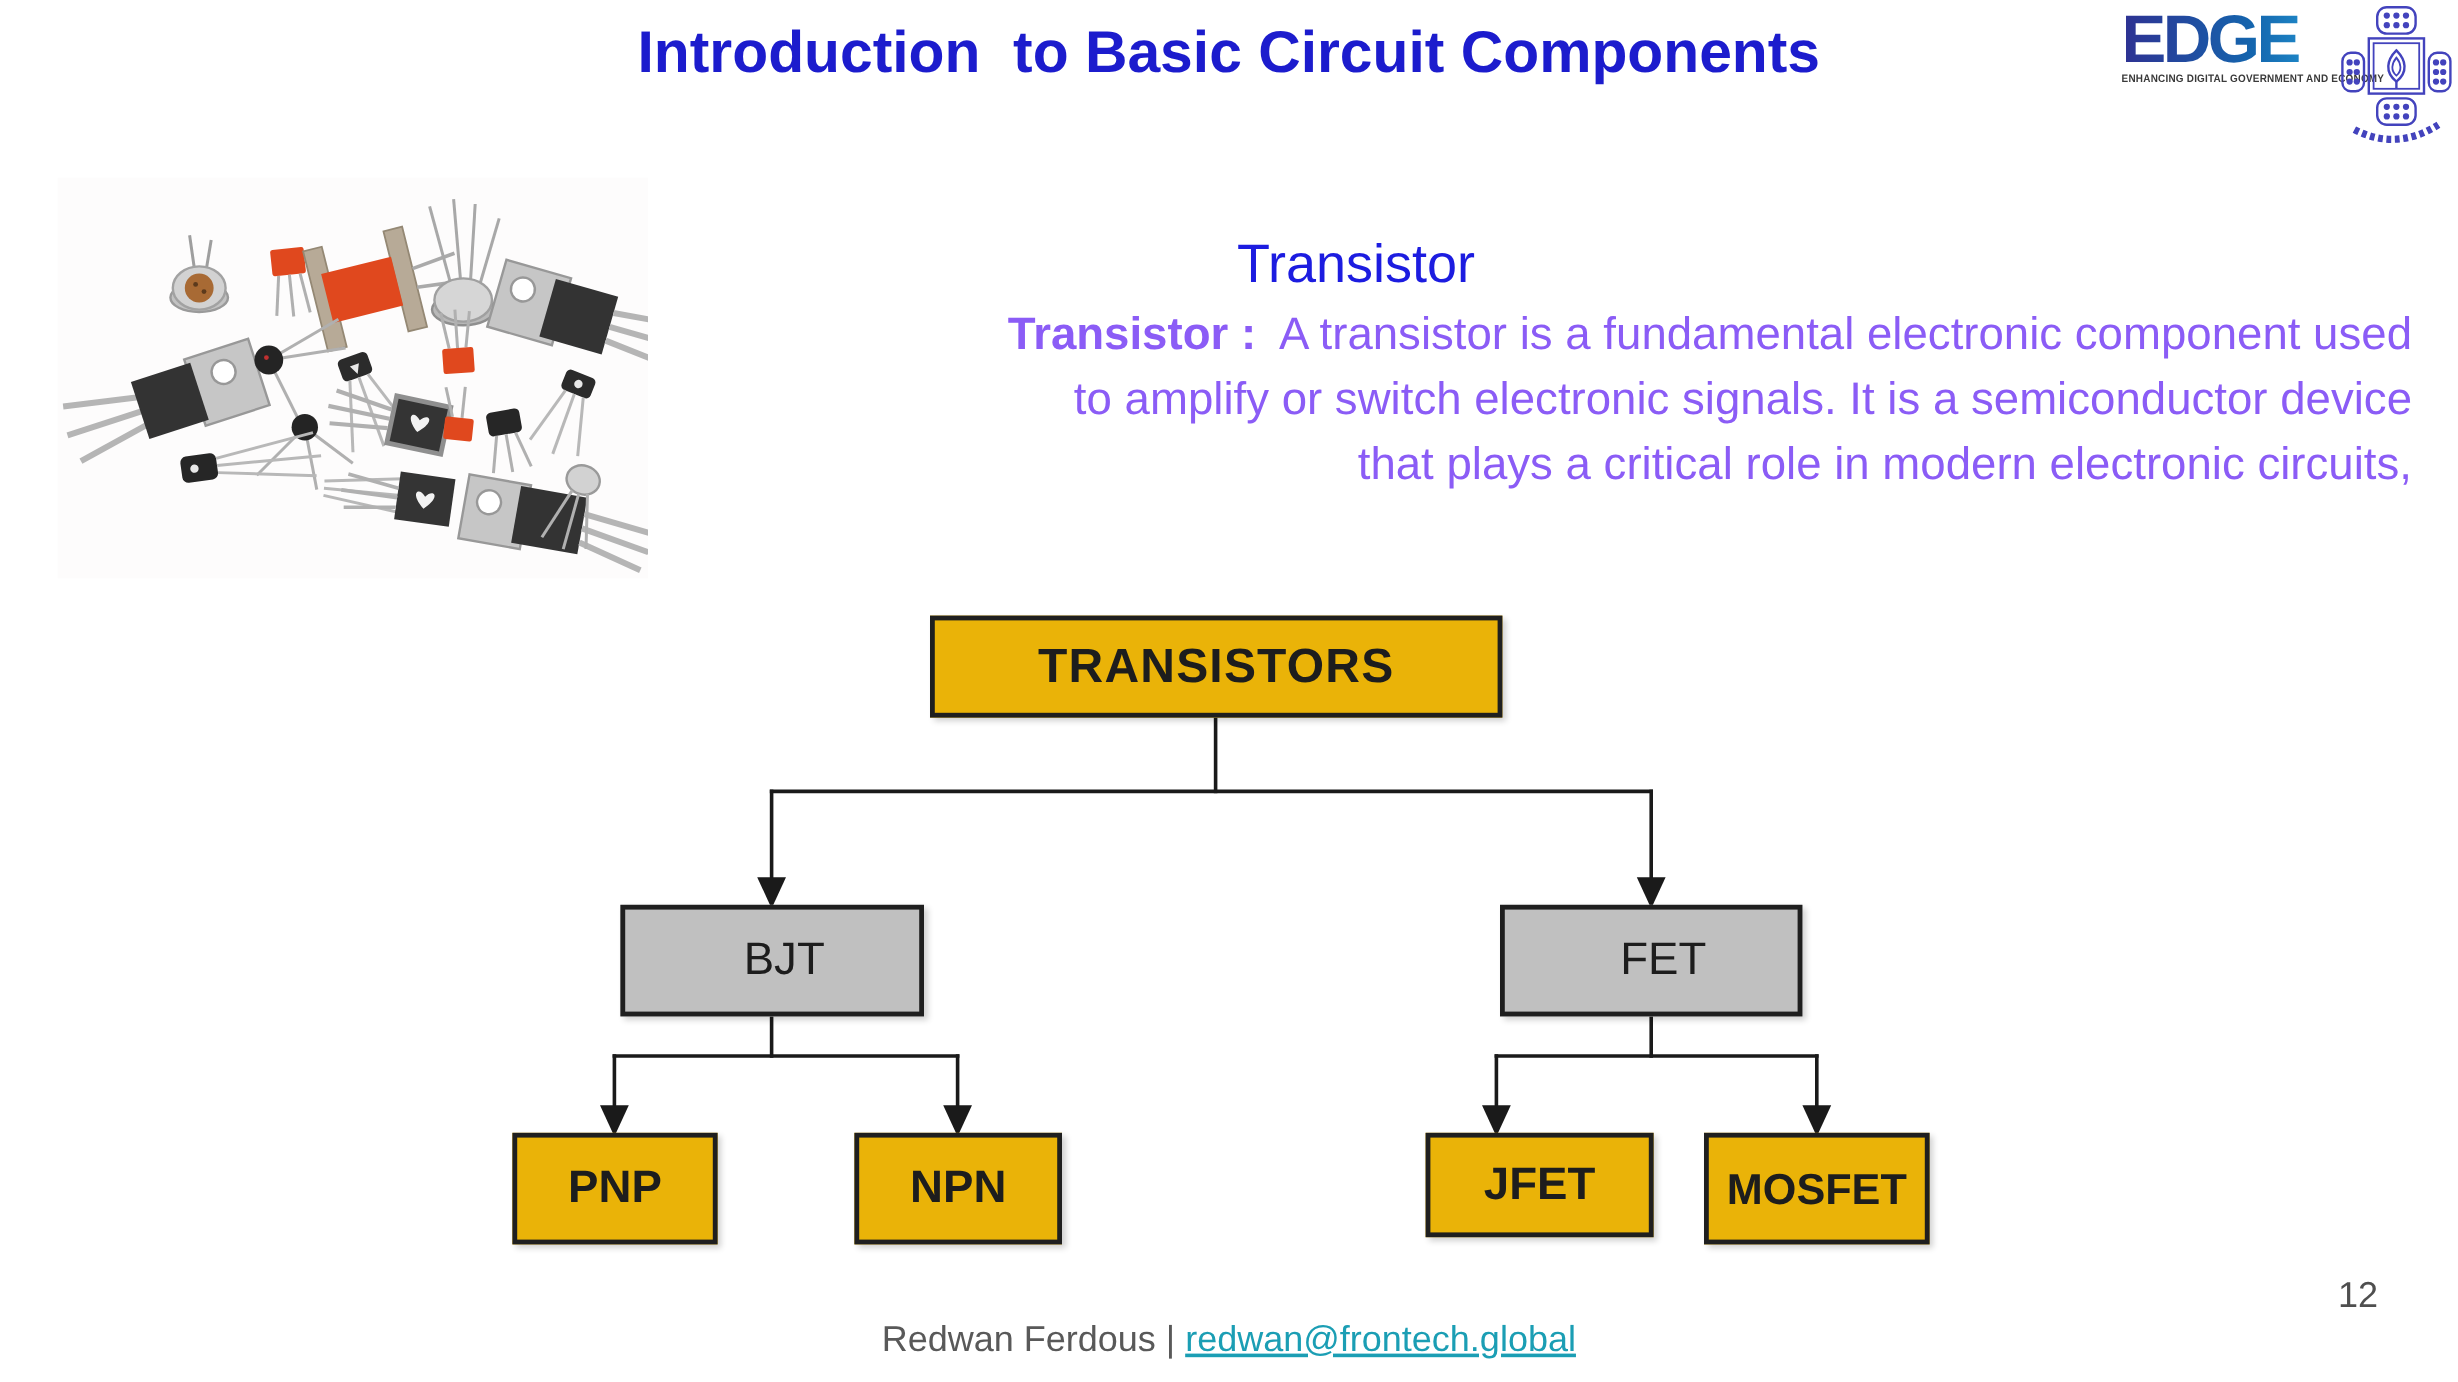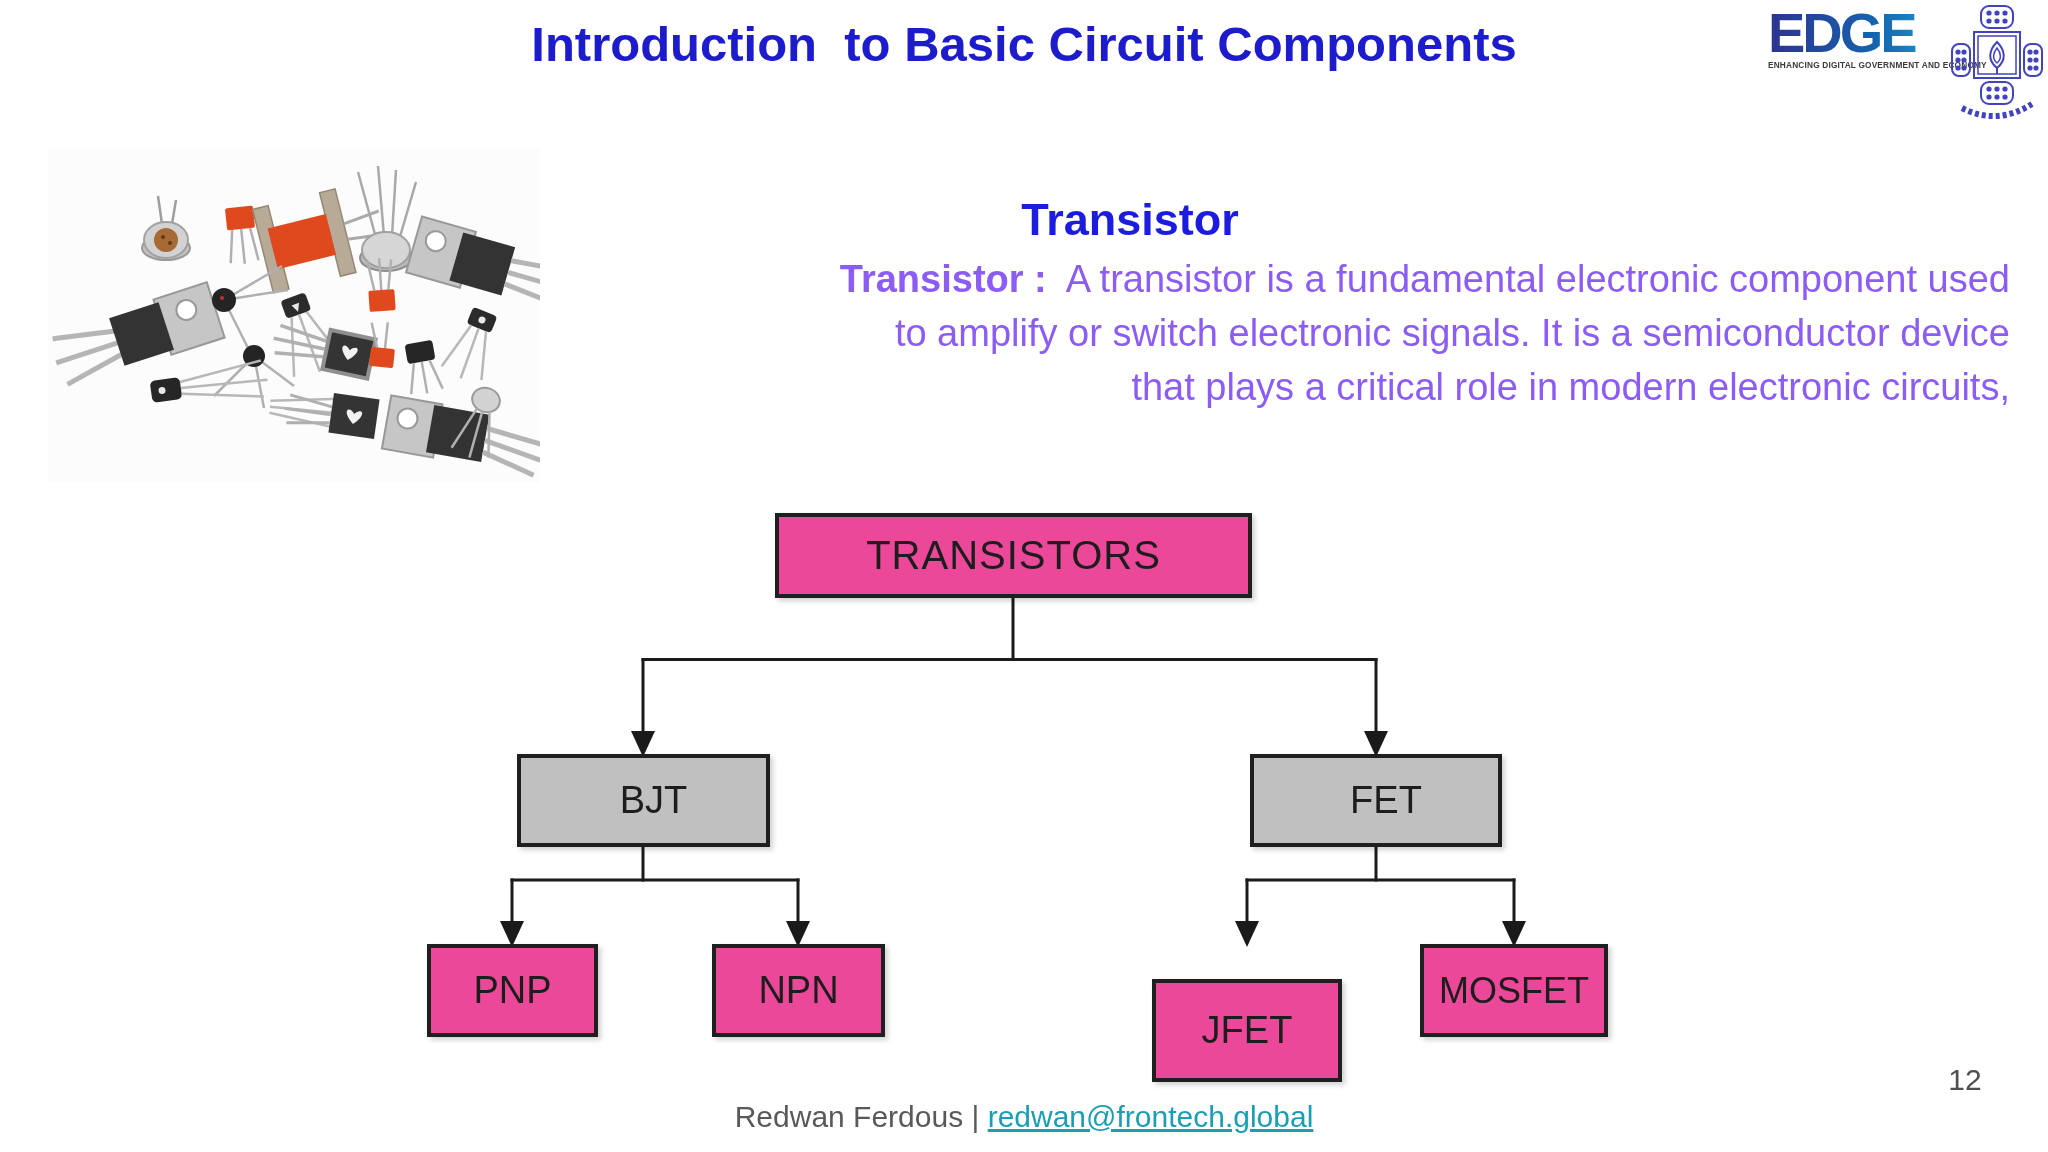--- a/index.html
+++ b/index.html
@@ -14,38 +14,38 @@
     background:linear-gradient(90deg,#2e3192 0%,#1466ae 55%,#29abe2 100%);
     -webkit-background-clip:text;background-clip:text;color:transparent;}
   .edge-tagline{font-size:9px;font-weight:bold;color:#3a3a3a;letter-spacing:0.2px;white-space:nowrap;transform:scaleX(0.92);transform-origin:left;margin-top:3px;}
 
   
   .uni-logo{position:absolute;left:1950px;top:2px;}
 
   
   .photo{position:absolute;left:48px;top:148px;width:492px;height:334px;background:#fdfcfc;}
 
-  .heading{position:absolute;left:570px;top:194px;width:1120px;text-align:center;font-size:45px;font-weight:bold;color:#1c1ce0;}
+  .heading{position:absolute;left:570px;top:194px;width:1120px;text-align:center;font-size:45px;font-weight:normal;color:#1c1ce0;}
   .bodytext{position:absolute;left:570px;top:252px;width:1440px;font-size:38px;line-height:54px;color:#8b5cf6;text-align:right;}
   .body-line{white-space:pre;}
   .bold{font-weight:bold;}
 
   
   .diagram{position:absolute;left:400px;top:505px;width:1250px;height:545px;}
   .diagram svg{position:absolute;left:0;top:0;}
   .dbox{position:absolute;border:4px solid #1f1f1f;display:flex;align-items:center;justify-content:center;
         color:#1d1d1d;box-shadow:3px 3px 5px rgba(0,0,0,0.18);box-sizing:border-box;font-size:38px;}
-  .light{background:#ec4899;}
+  .light{background:#eab308;font-weight:bold;}
   .dark{background:#c0c0c0;padding-left:20px;}
   .box-root{left:375px;top:8px;width:477px;height:85px;font-size:40px;letter-spacing:1px;}
   .box-bjt{left:117px;top:249px;width:253px;height:93px;}
   .box-fet{left:850px;top:249px;width:252px;height:93px;}
   .box-pnp{left:27px;top:439px;width:171px;height:93px;}
   .box-npn{left:312px;top:439px;width:173px;height:93px;}
-  .box-jfet{left:752px;top:439px;width:190px;height:103px;margin-top:35px;}
+  .box-jfet{left:788px;top:439px;width:190px;height:87px;}
   .box-mosfet{left:1020px;top:439px;width:188px;height:93px;font-size:36px;}
 
   .footer{position:absolute;left:0;right:0;top:1100px;text-align:center;font-size:30px;color:#595959;}
   .footer a{color:#1b9eb4;text-decoration:underline;}
   .pagenum{position:absolute;left:1930px;top:1063px;width:70px;text-align:center;font-size:30px;color:#4f4f4f;}
 </style>
 </head>
 <body>
 
 <div class="slide">

